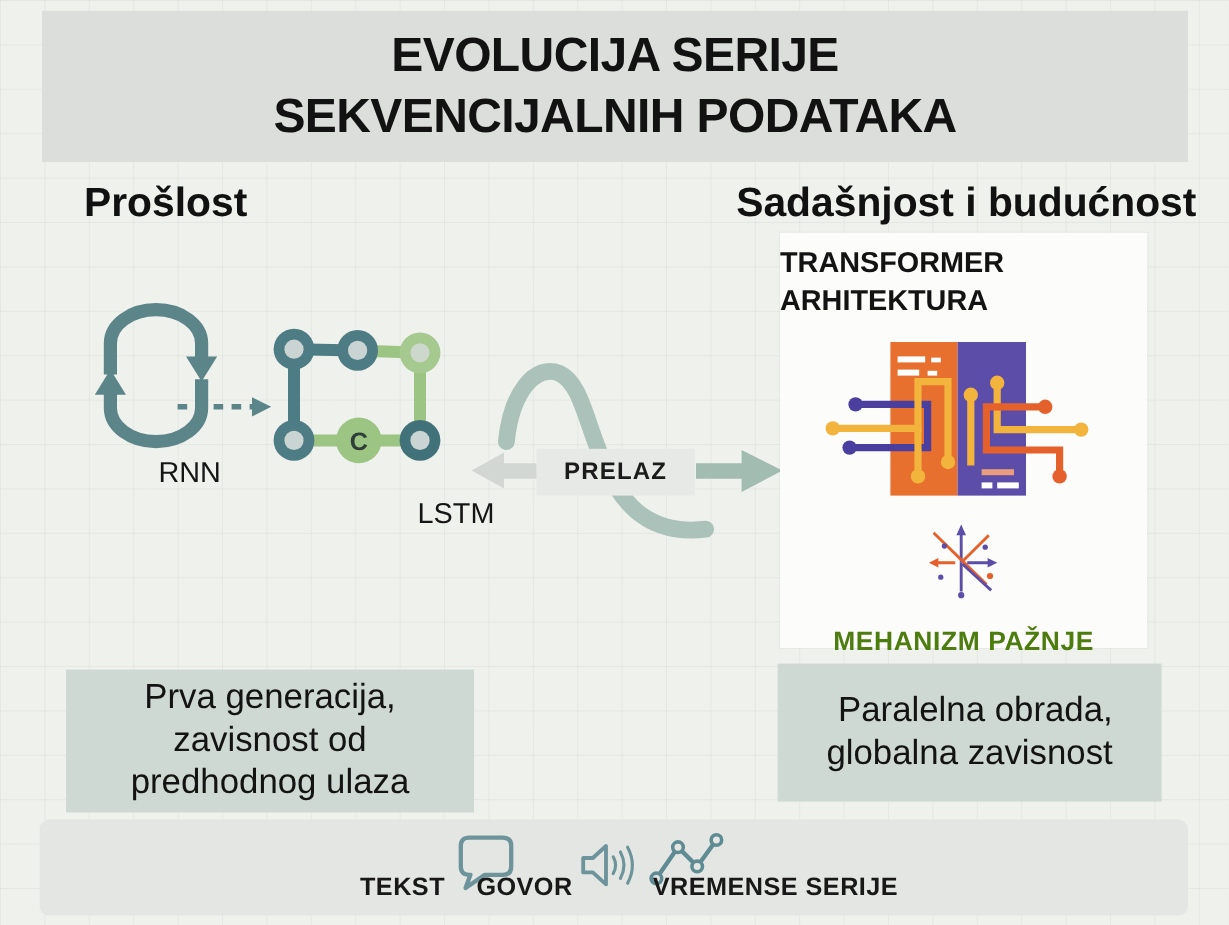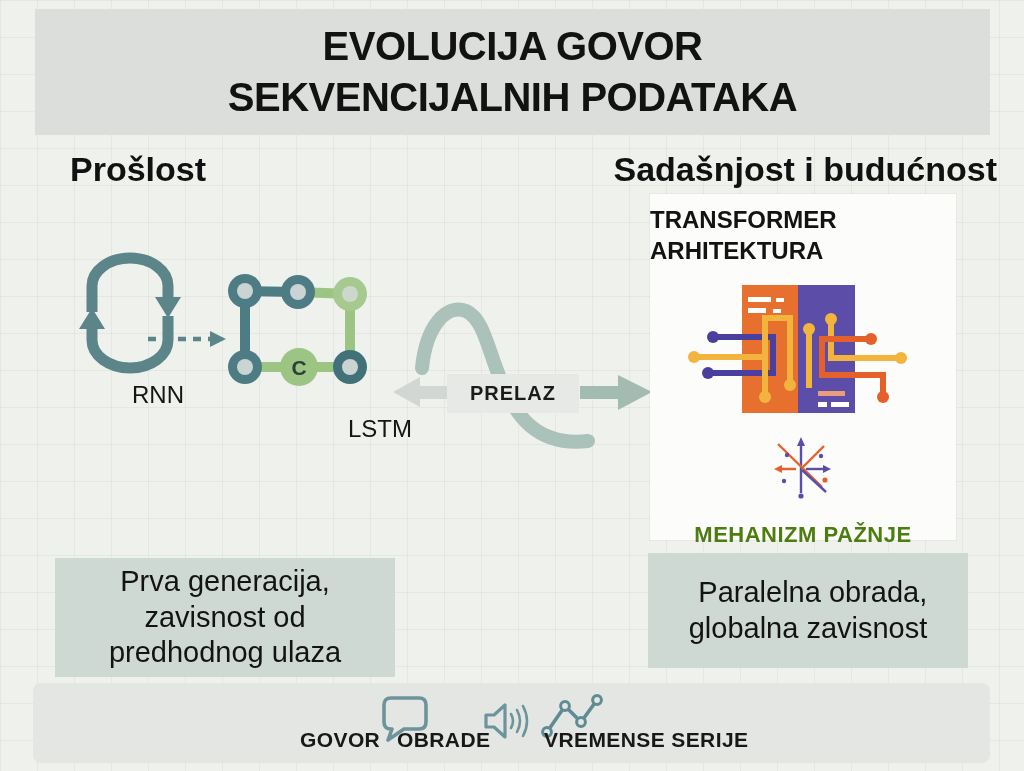--- a/index.html
+++ b/index.html
@@ -52,21 +52,21 @@
   }
   .footer-label{
     position:absolute;font-size:21px;font-weight:600;letter-spacing:0.4px;color:#181818;
   }
 </style>
 </head>
 <body>
 
 <div id="stage">
 
-  <div class="abs banner">EVOLUCIJA GOVOR
+  <div class="abs banner">EVOLUCIJA SERIJE
 SEKVENCIJALNIH PODATAKA</div>
 
   <div class="abs heading h-right">Sadašnjost i budućnost</div>
   <div class="abs heading h-left">Prošlost</div>
 
   <svg class="abs" style="left:78px;top:252px" width="104" height="122" viewBox="0 0 104 122">
     <path d="M14,60 V34 A38,28 0 0 1 90,34 V46" fill="none" stroke="#5b8589" stroke-width="11"></path>
     <polygon points="77,45 103,45 90,66" fill="#5b8589"></polygon>
     <path d="M90,64 V88 A38,28 0 0 1 14,88 V76" fill="none" stroke="#5b8589" stroke-width="11"></path>
     <polygon points="1,77 27,77 14,56" fill="#5b8589"></polygon>
@@ -167,26 +167,26 @@
     <div class="attention-label">MEHANIZM PAŽNJE</div>
   </div>
 
   <div class="abs sage-box sage-left">Prva generacija,
 zavisnost od
 predhodnog ulaza</div>
   <div class="abs sage-box sage-right">Paralelna obrada,
 globalna zavisnost</div>
 
   <div class="abs footer-bar">
-    <div class="footer-label" style="left:267px;top:45px">GOVOR</div>
+    <div class="footer-label" style="left:267px;top:45px">TEKST</div>
 
     <svg style="position:absolute;left:346px;top:11px" width="52" height="50" viewBox="0 0 52 50">
       <path d="M12,4 H40 Q47,4 47,11 V28 Q47,35 40,35 H25 L9,46 L13,35 H12 Q5,35 5,28 V11 Q5,4 12,4 Z" fill="none" stroke="#6e949b" stroke-width="3.6" stroke-linejoin="round"></path>
     </svg>
-    <div class="footer-label" style="left:364px;top:45px">OBRADE</div>
+    <div class="footer-label" style="left:364px;top:45px">GOVOR</div>
 
     <svg style="position:absolute;left:448px;top:16px" width="52" height="44" viewBox="0 0 52 44">
       <path d="M5,16 H13 L24,6 V38 L13,28 H5 Z" fill="none" stroke="#6e949b" stroke-width="3.2" stroke-linejoin="round"></path>
       <path d="M30,15 Q34,22 30,29" fill="none" stroke="#6e949b" stroke-width="2.6" stroke-linecap="round"></path>
       <path d="M36,11 Q42,22 36,33" fill="none" stroke="#6e949b" stroke-width="2.6" stroke-linecap="round"></path>
       <path d="M42,7 Q50,22 42,37" fill="none" stroke="#6e949b" stroke-width="2.6" stroke-linecap="round"></path>
     </svg>
 
     <svg style="position:absolute;left:506px;top:9px" width="66" height="48" viewBox="0 0 66 48">
       <polyline points="8,40 26,14 42,30 58,8" fill="none" stroke="#5f8c93" stroke-width="3.6"></polyline>

